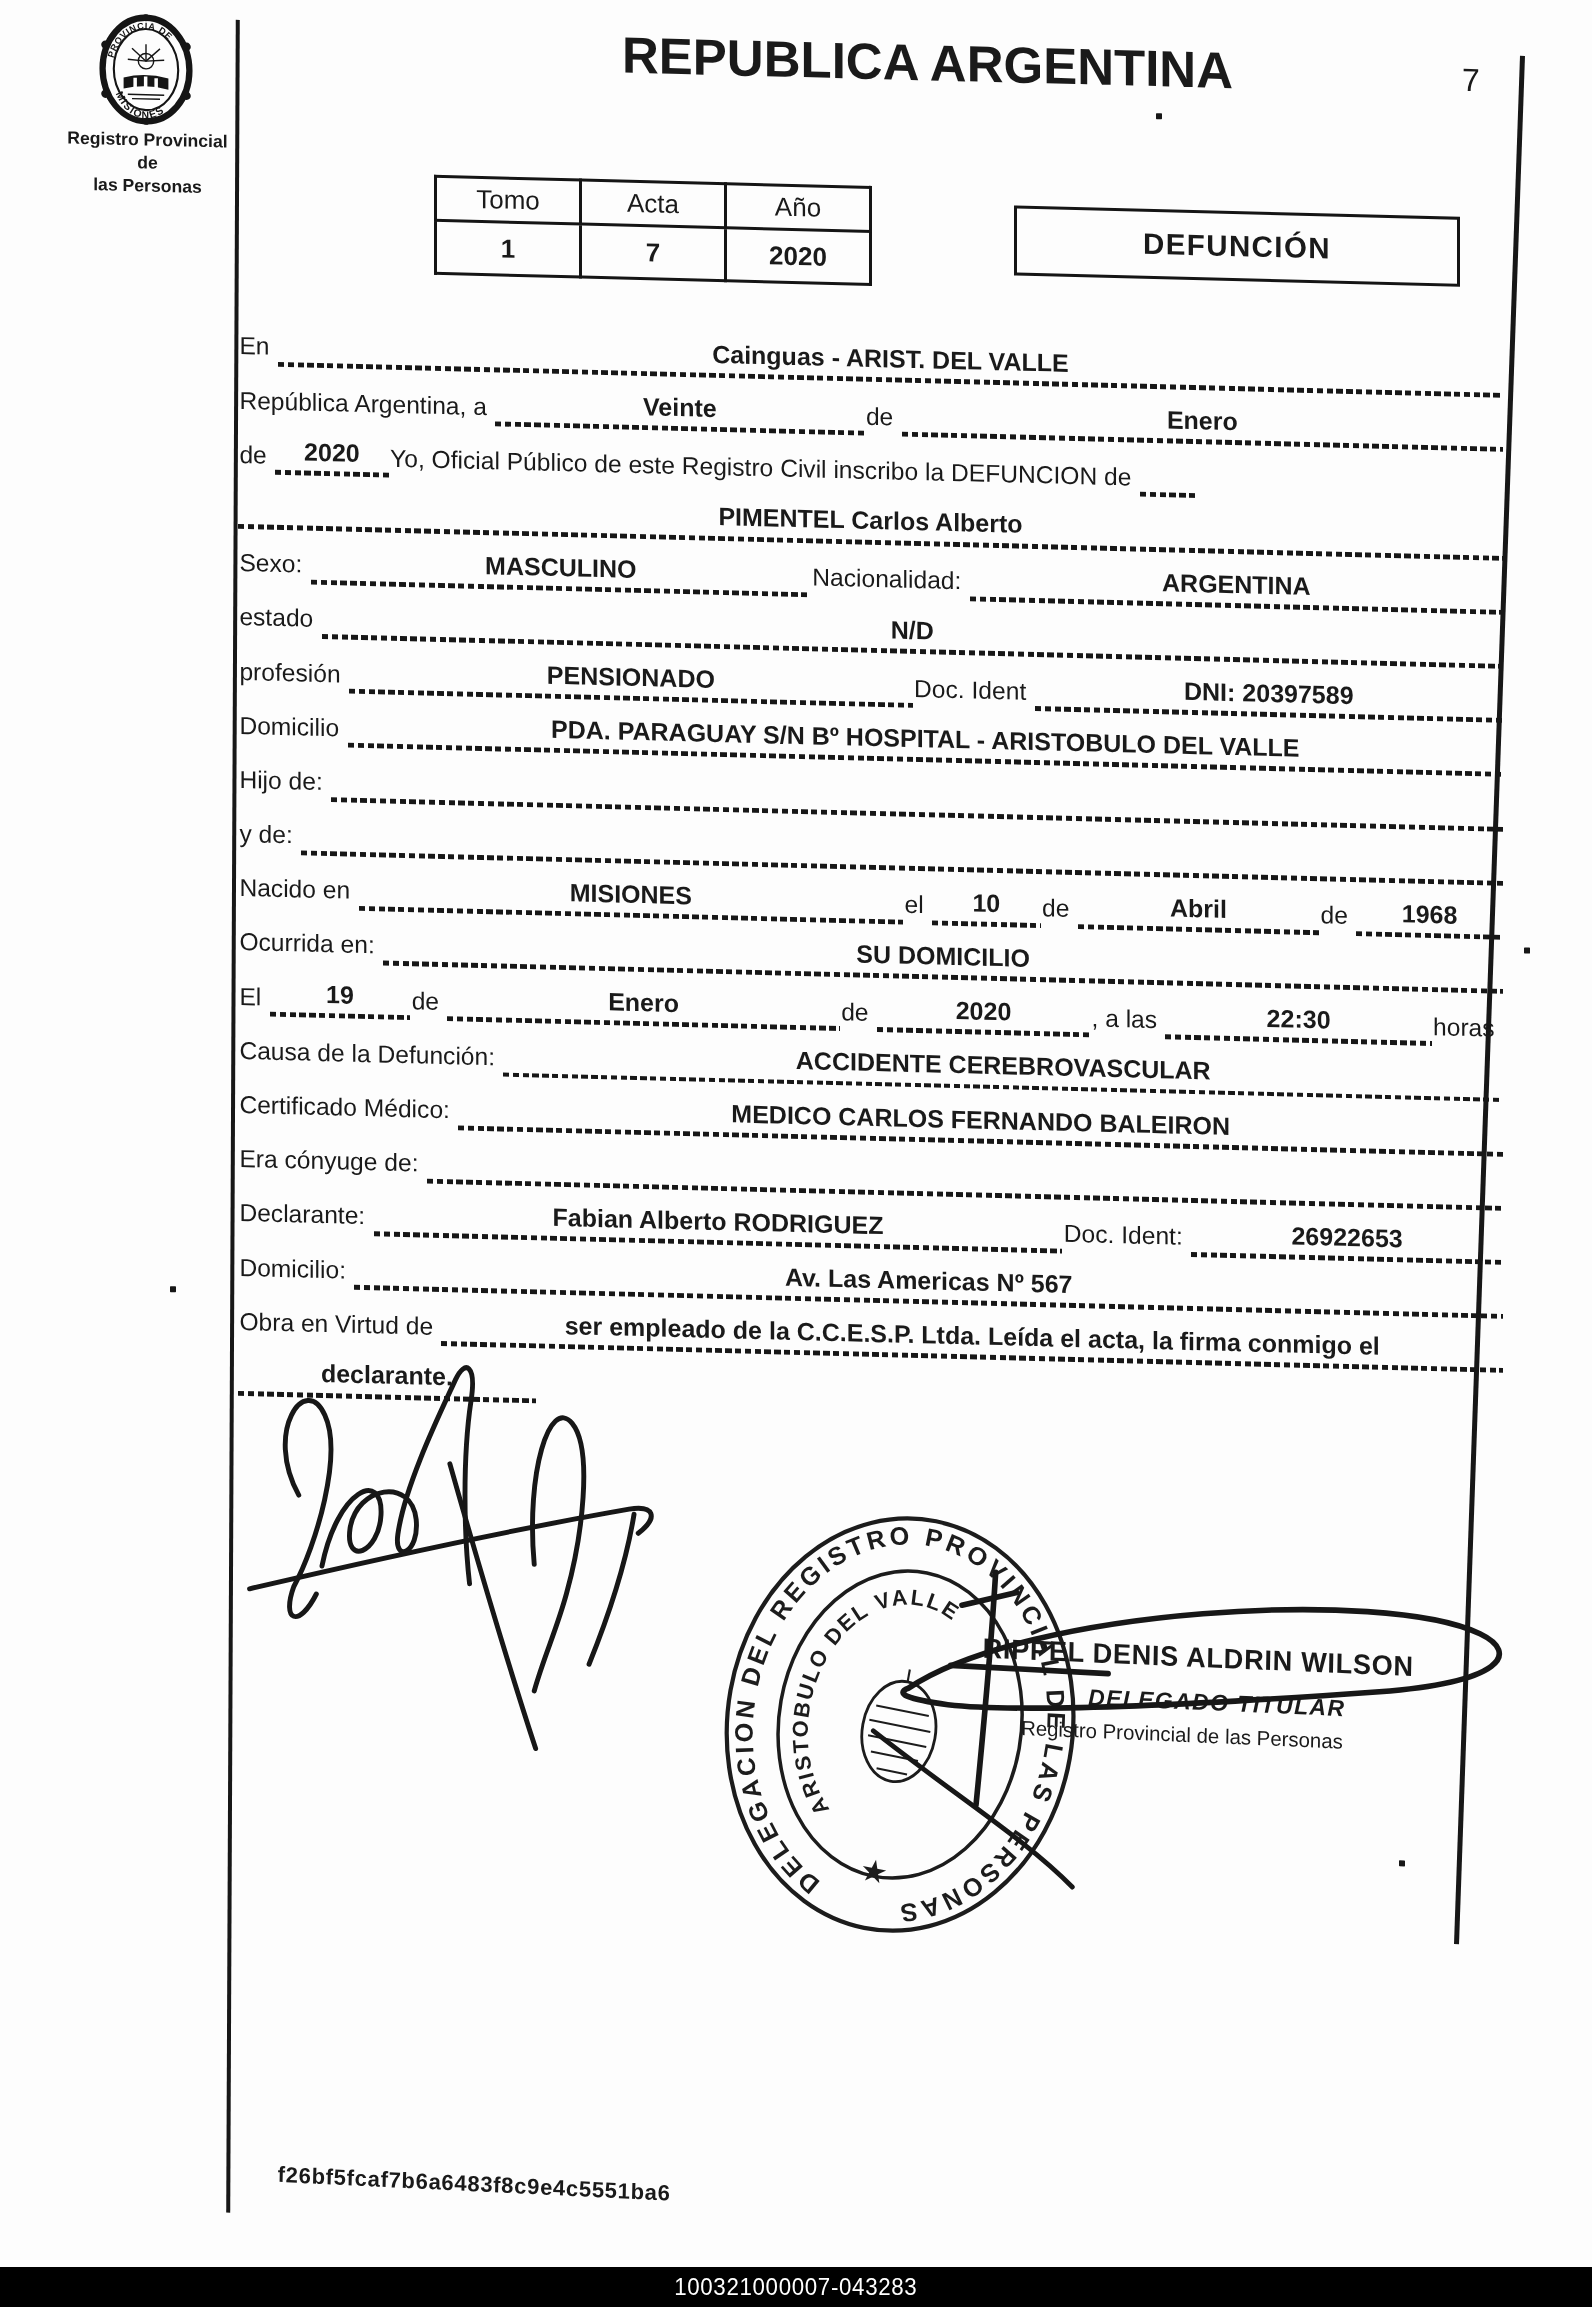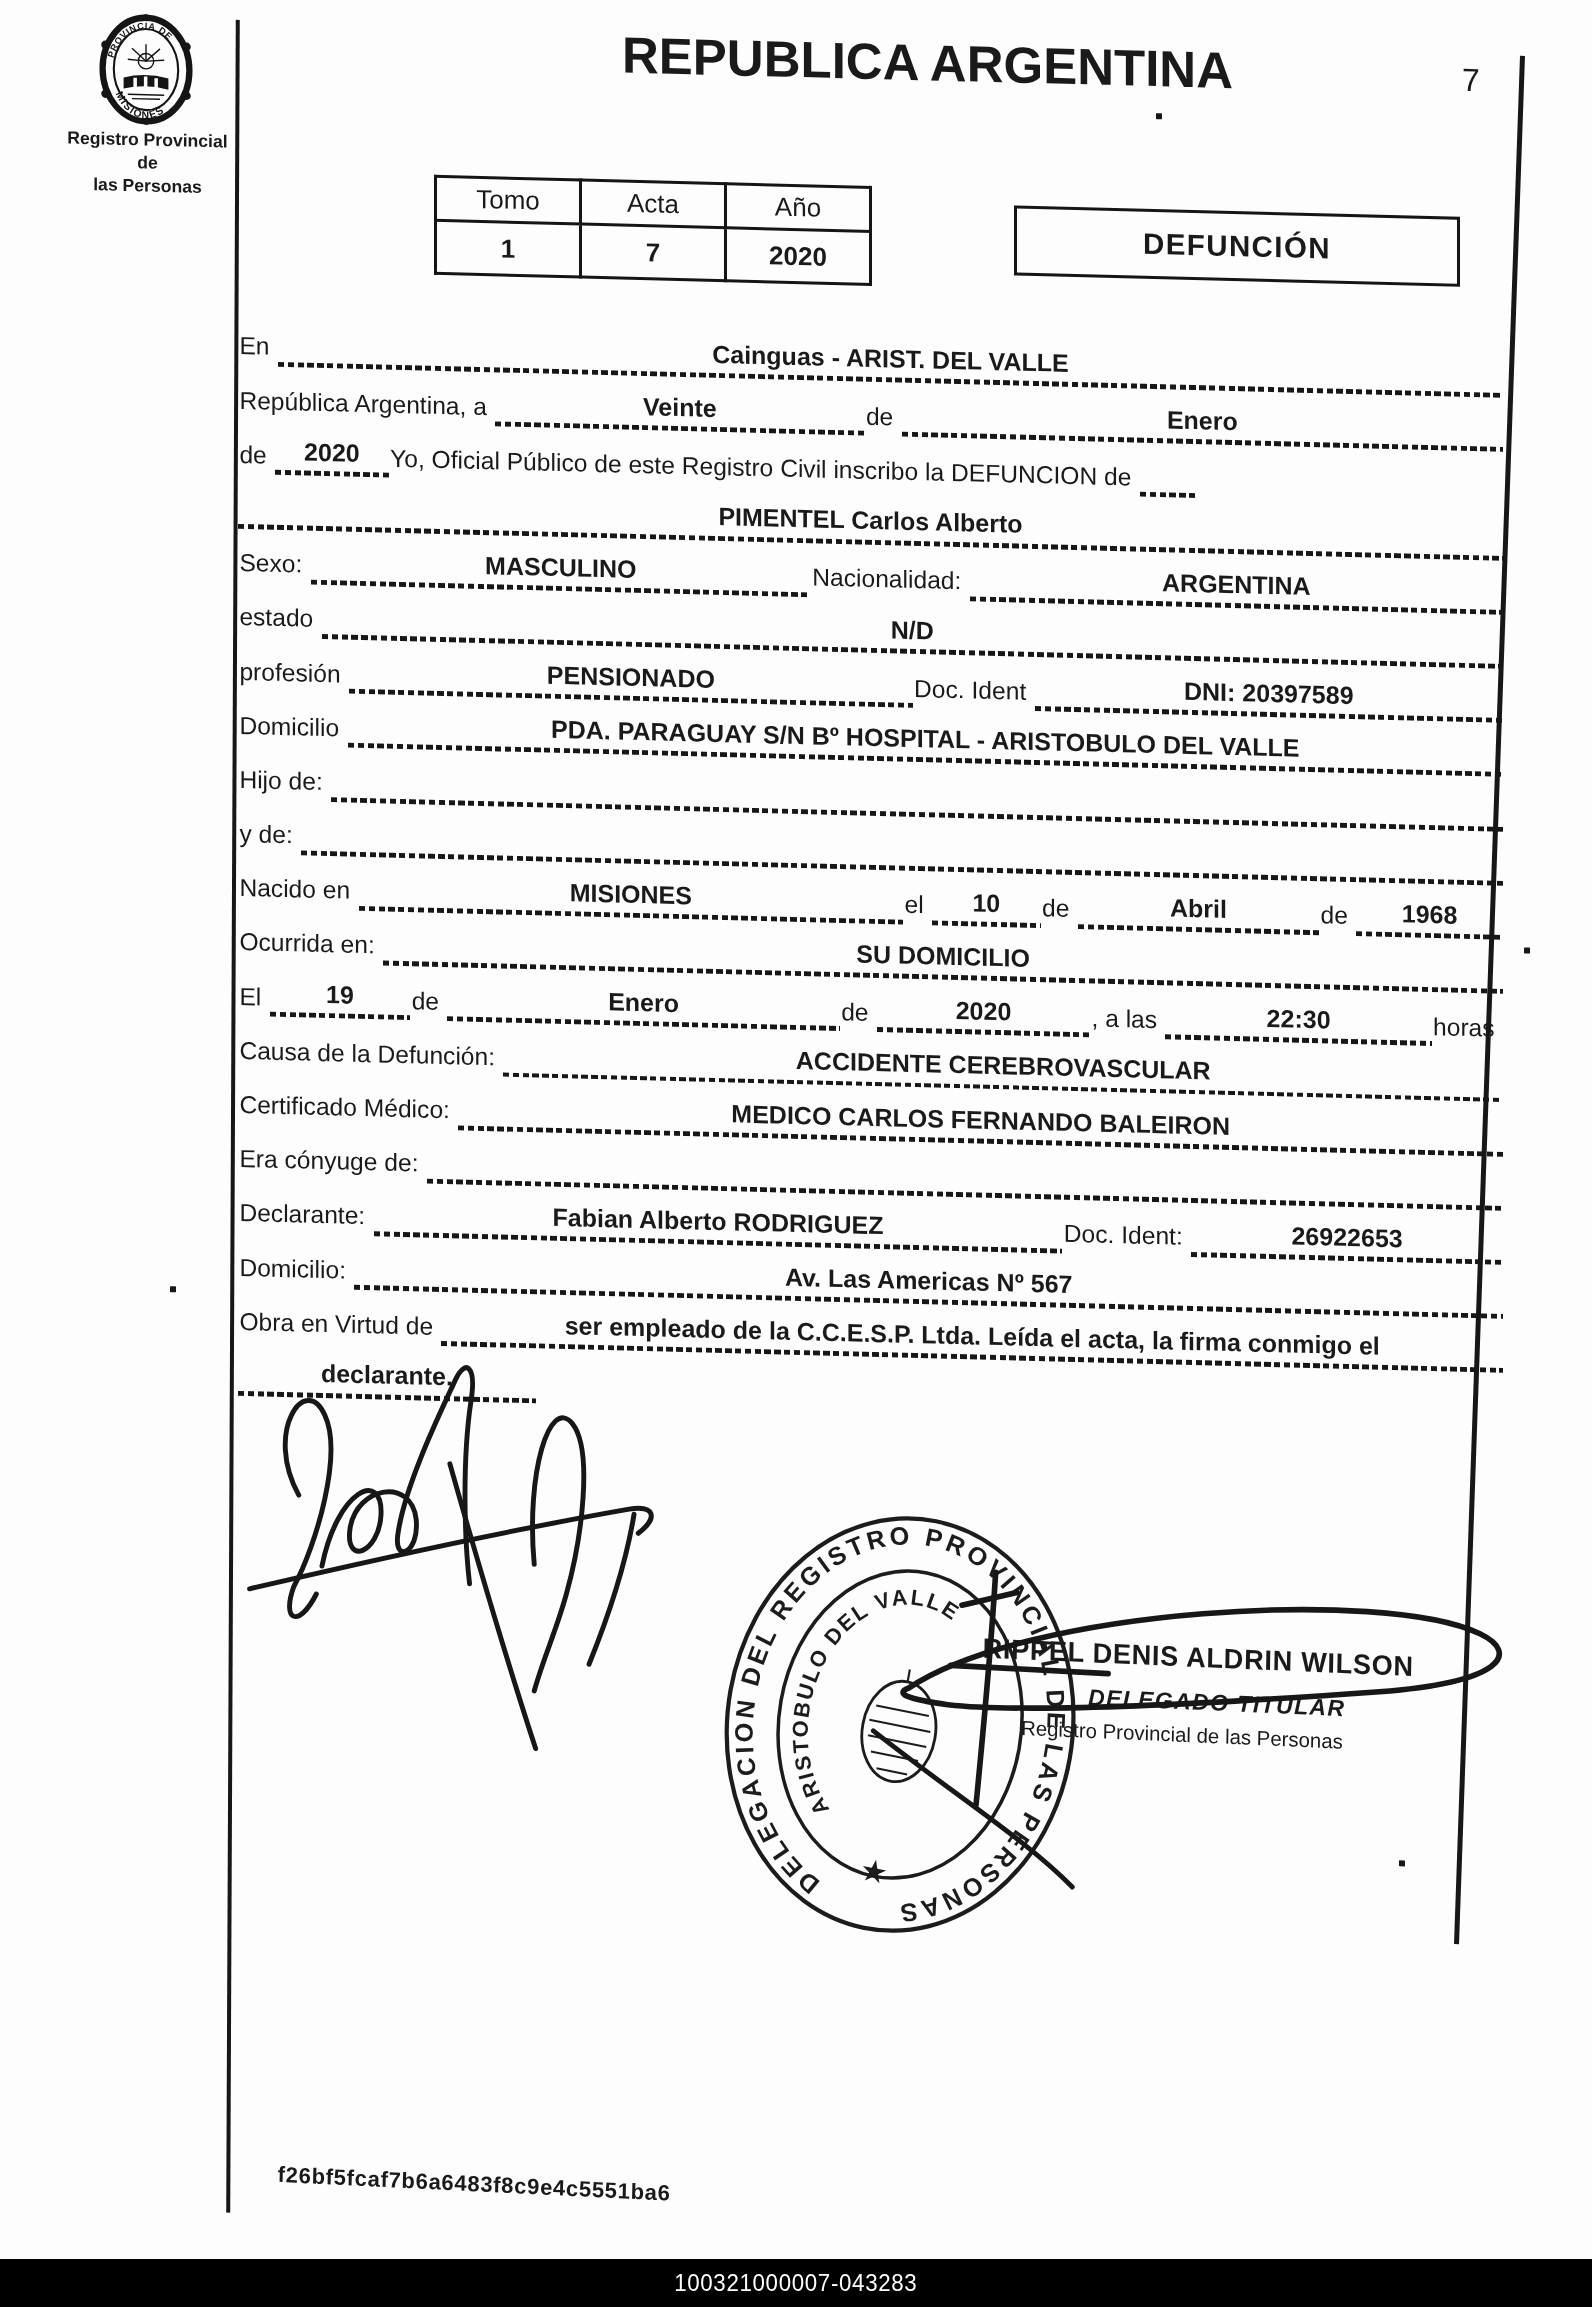--- a/index.html
+++ b/index.html
@@ -39,21 +39,21 @@
   .stamp-name  { position:absolute; left:983px; top:1628px; font-size:28px; font-weight:bold; letter-spacing:0.7px;
                  transform:rotate(1deg) scaleX(.97); transform-origin:left top; white-space:nowrap; }
   .stamp-title { position:absolute; left:1088px; top:1679px; font-size:23px; font-weight:bold; font-style:italic;
                  letter-spacing:1.4px; transform:rotate(1deg); white-space:nowrap; }
   .stamp-org   { position:absolute; left:1021px; top:1714px; font-size:20.4px; transform:rotate(1deg); white-space:nowrap; }
   .stamp-svg { position:absolute; left:689px; top:1497px; }
 
   .hash { position:absolute; left:278px; top:2175px; font-size:22px; font-weight:600; letter-spacing:0.7px;
           transform:rotate(1.3deg); transform-origin:left top; }
 
-  .footer-bar { position:absolute; left:0; bottom:0; width:100%; height:48px; background:#000;
+  .footer-bar { position:absolute; left:0; bottom:0; width:100%; height:40px; background:#000;
                 display:flex; align-items:center; justify-content:center; }
   .footer-code { color:#fff; font-size:24px; letter-spacing:0.7px; transform:scaleX(.93); }
 
   .dot { position:absolute; width:5.6px; height:5.6px; background:#171717; border-radius:0.7px; }
 </style>
 </head>
 <body>
 
 <div class="page">
   <div class="skewed">

